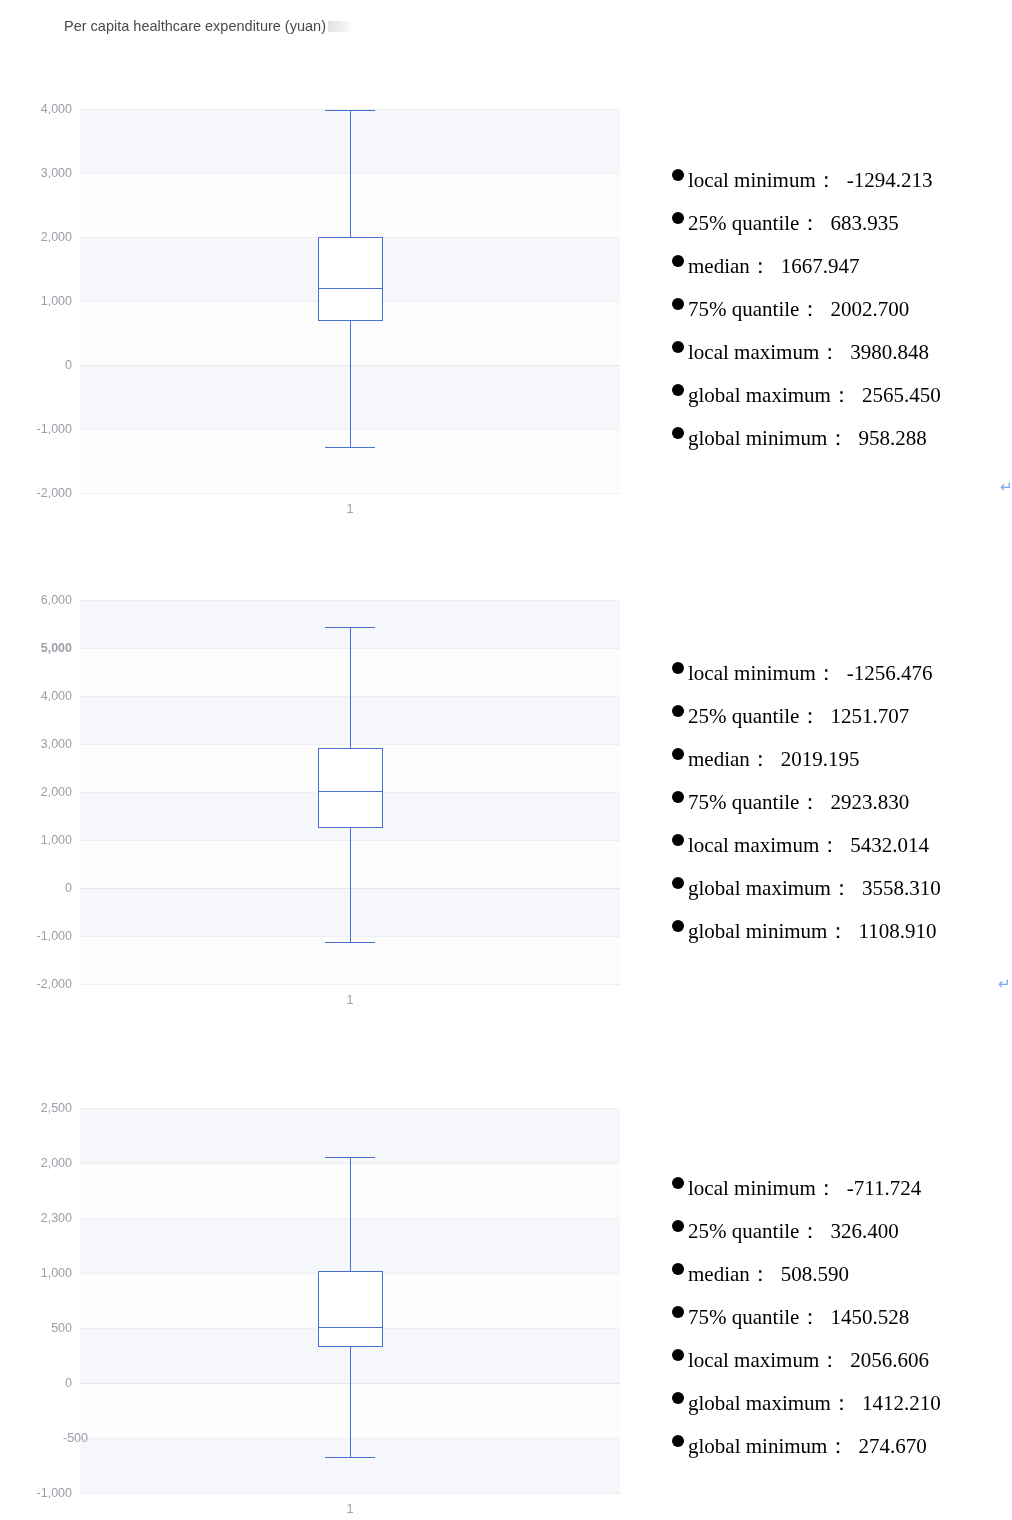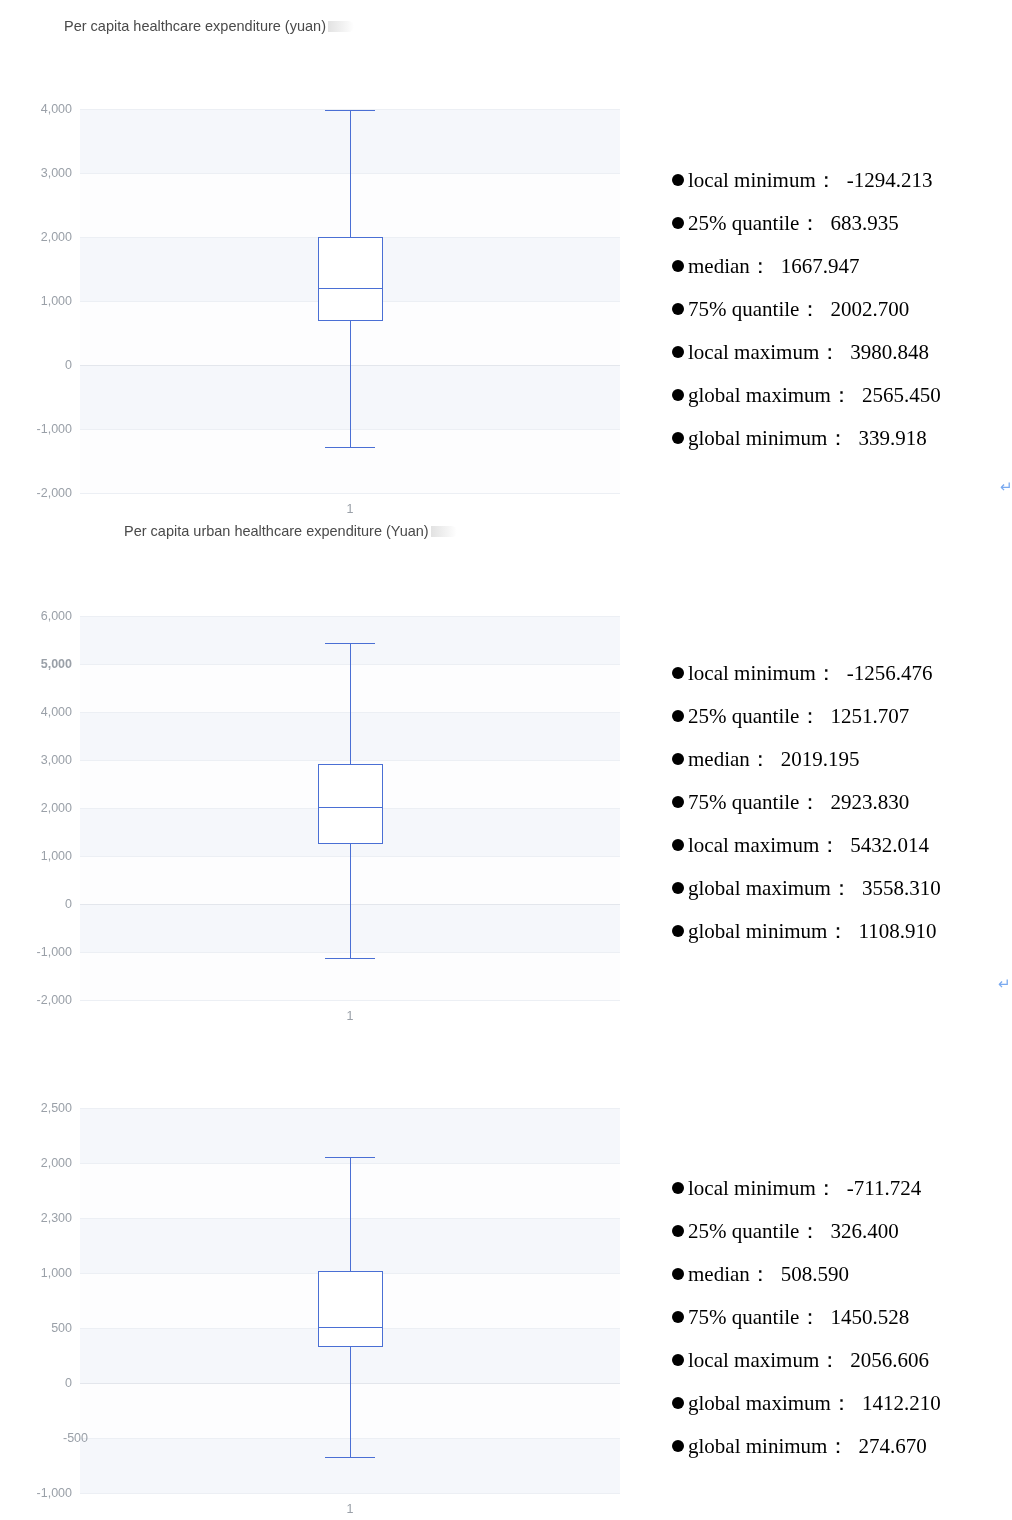--- a/index.html
+++ b/index.html
@@ -109,21 +109,21 @@
   }
 
   
   .stats {
     position: absolute;
     left: 672px;
     width: 340px;
   }
   .stat-row {
     display: flex;
-    align-items: center;
+    align-items: flex-start;
     font-family: "Liberation Serif", serif;
     font-size: 21px;
     color: #000000;
     line-height: 1;
     margin-bottom: 22px;
     white-space: nowrap;
   }
   .bullet {
     display: inline-block;
     width: 12px;
@@ -222,33 +222,30 @@
       <span class="stat-value">3980.848</span>
     </div>
     <div class="stat-row">
       <span class="bullet"></span>
       <span class="stat-label"> global maximum：</span>
       <span class="stat-value">2565.450</span>
     </div>
     <div class="stat-row">
       <span class="bullet"></span>
       <span class="stat-label">global minimum：</span>
-      <span class="stat-value">339.918</span>
+      <span class="stat-value">958.288</span>
     </div>
   </div>
 
   <div class="pilcrow" style="left:1000px;top:478px;">↵</div>
 </div>
 
 <div class="panel" style="top:505px;height:505px;">
 
   <div class="chart-block" style="top:18px;">
-    <div class="chart-title" style="margin-left:124px;">
-      <span>Per capita urban healthcare expenditure (Yuan)</span><span class="title-tail"></span>
-    </div>
 
     <div class="plot-wrap" style="height:420px;">
       <div class="plot-area" style="left:80px;top:77px;width:540px;height:384px;"></div>
 
       <div class="band" style="left:80px;width:540px;top:77px;height:48px;"></div>
       <div class="band" style="left:80px;width:540px;top:173px;height:48px;"></div>
       <div class="band" style="left:80px;width:540px;top:269px;height:48px;"></div>
       <div class="band" style="left:80px;width:540px;top:365px;height:48px;"></div>
 
       <div class="gridline" style="left:80px;width:540px;top:77px;"></div>

